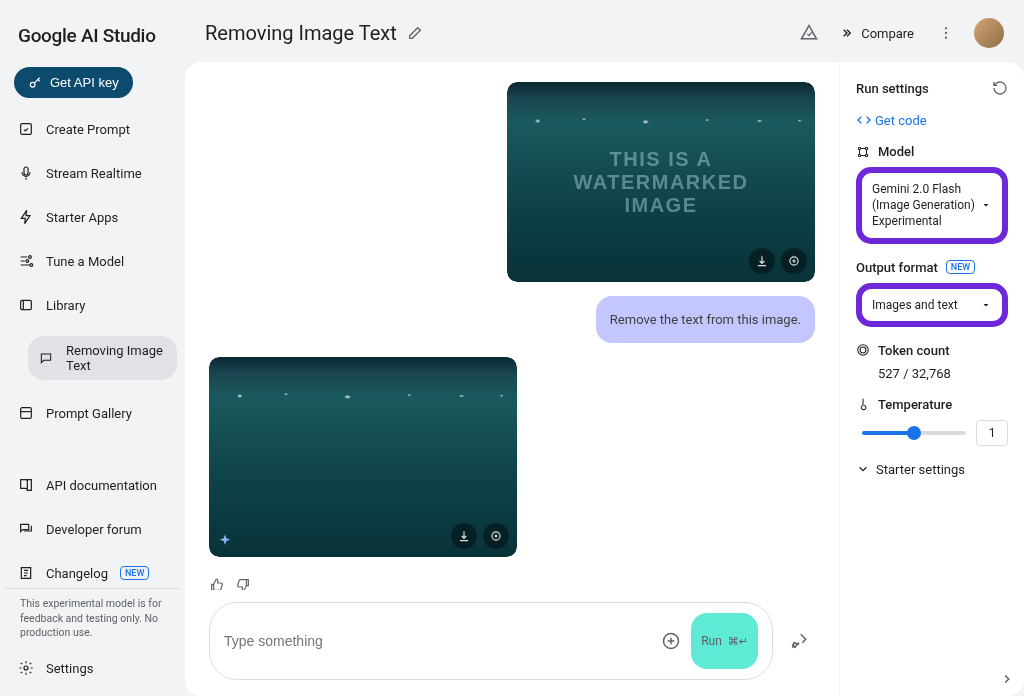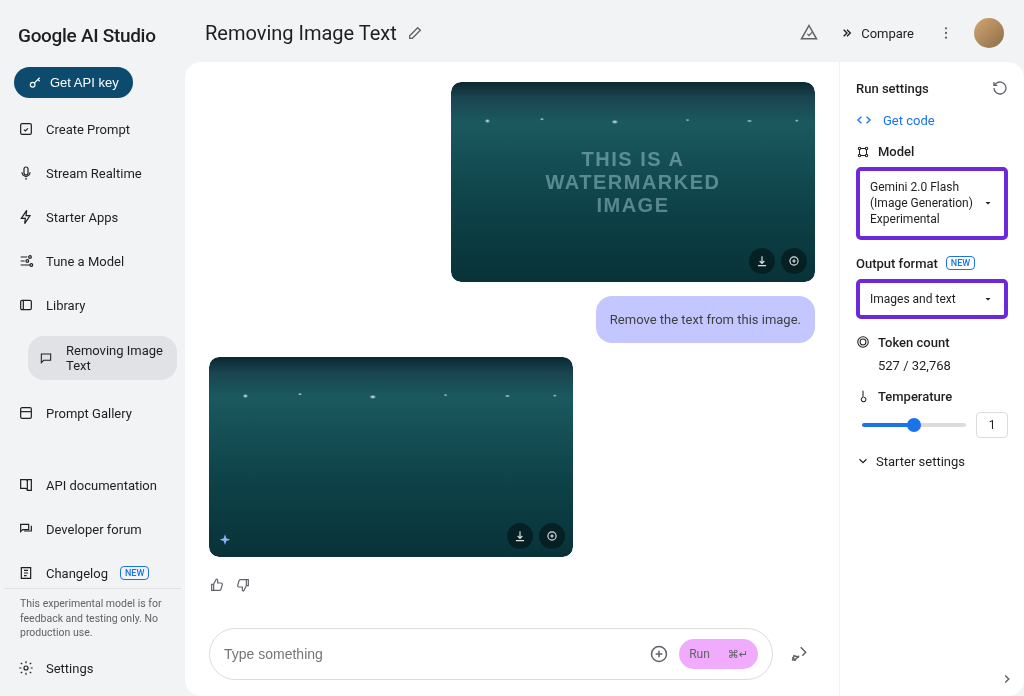--- a/index.html
+++ b/index.html
@@ -31,46 +31,46 @@
 .avatar { width: 30px; height: 30px; border-radius: 50%; background: linear-gradient(135deg, #d4a574, #8b6f47); margin-left: 6px; }
 .more-icon { cursor: pointer; color: #5f6368; padding: 4px; }
 
 .content-row { flex: 1; display: flex; min-height: 0; }
 .chat-panel { flex: 1; background: #fff; border-radius: 16px 0 0 16px; margin-left: 0; display: flex; flex-direction: column; padding: 20px 24px 16px 24px; position: relative; }
 .chat-scroll { flex: 1; overflow-y: auto; display: flex; flex-direction: column; gap: 14px; }
 .msg-row { display: flex; }
 .msg-row.right { justify-content: flex-end; }
 .msg-row.left { justify-content: flex-start; }
 .img-msg { position: relative; border-radius: 10px; overflow: hidden; }
-.underwater { width: 364px; height: 200px; position: relative; overflow: hidden; border-radius: 10px; }
+.underwater { width: 308px; height: 200px; position: relative; overflow: hidden; border-radius: 10px; }
 .uw-top { position: absolute; top: 0; left: 0; right: 0; height: 40px; background: linear-gradient(180deg, #0a2830 0%, #1a4550 40%, #1a595f 100%); }
 .uw-surface { position: absolute; top: 30px; left: 0; right: 0; height: 18px; background: radial-gradient(ellipse 4px 3px at 10% 50%, rgba(255,255,255,0.9) 0%, transparent 70%), radial-gradient(ellipse 3px 2px at 25% 40%, rgba(255,255,255,0.8) 0%, transparent 70%), radial-gradient(ellipse 5px 3px at 45% 55%, rgba(255,255,255,0.9) 0%, transparent 70%), radial-gradient(ellipse 3px 2px at 65% 45%, rgba(255,255,255,0.7) 0%, transparent 70%), radial-gradient(ellipse 4px 2px at 82% 50%, rgba(255,255,255,0.8) 0%, transparent 70%), radial-gradient(ellipse 3px 2px at 95% 48%, rgba(255,255,255,0.7) 0%, transparent 70%); }
 .uw-water { position: absolute; top: 40px; left: 0; right: 0; bottom: 0; background: linear-gradient(180deg, #1a595f 0%, #0e4349 50%, #083238 100%); }
 .watermark-text { position: absolute; top: 50%; left: 50%; transform: translate(-50%, -50%); color: rgba(180, 220, 225, 0.45); font-weight: 800; font-size: 20px; line-height: 1.15; text-align: center; letter-spacing: 1.5px; font-family: Arial, sans-serif; }
 .img-actions { position: absolute; bottom: 8px; right: 8px; display: flex; gap: 6px; }
 .img-action-btn { width: 26px; height: 26px; border-radius: 50%; background: rgba(0,0,0,0.4); display: flex; align-items: center; justify-content: center; cursor: pointer; color: #e0e0e0; }
 .sparkle-badge { position: absolute; bottom: 8px; left: 8px; color: #8ab4f8; }
 .user-bubble { background: #c4c7ff; color: #404040; padding: 16px 14px; border-radius: 16px; font-size: 13px; }
 .feedback-row { display: flex; gap: 10px; padding: 6px 0 0 0; color: #5f6368; }
 .fb-btn { cursor: pointer; }
 
 .input-bar { display: flex; align-items: center; gap: 10px; margin-top: 12px; }
 .input-field { flex: 1; border: 1px solid #dadce0; border-radius: 28px; padding: 10px 14px; display: flex; align-items: center; gap: 10px; background: #fff; }
 .input-field input { flex: 1; border: none; outline: none; font-size: 14px; color: #5f6368; background: transparent; }
-.run-btn { background: #f0abfc; border-radius: 16px; padding: 8px 10px; display: flex; align-items: center; gap: 18px; font-size: 12px; color: #5f6368; cursor: pointer; }
+.run-btn { background: #5eead4; border-radius: 16px; padding: 21px 10px; display: flex; align-items: center; gap: 6px; font-size: 12px; color: #5f6368; cursor: pointer; }
 .broom-btn { color: #5f6368; cursor: pointer; padding: 6px; }
 .plus-btn { color: #5f6368; cursor: pointer; }
 
 
 .settings { width: 185px; background: #fff; border-radius: 0 16px 16px 0; padding: 18px 16px; display: flex; flex-direction: column; gap: 16px; font-size: 13px; border-left: 1px solid #f1f3f4; position: relative; }
 .settings-head { display: flex; align-items: center; justify-content: space-between; font-weight: 500; }
-.get-code { color: #1a73e8; display: flex; align-items: center; gap: 11px; cursor: pointer; font-size: 13px; }
+.get-code { color: #1a73e8; display: flex; align-items: center; gap: 3px; cursor: pointer; font-size: 13px; }
 .field { display: flex; flex-direction: column; gap: 8px; }
 .field-label { display: flex; align-items: center; gap: 8px; font-weight: 500; font-size: 13px; }
-.select { border: 4px solid #6d28d9; border-radius: 5px; padding: 8px 10px; display: flex; align-items: center; justify-content: space-between; cursor: pointer; font-size: 12px; line-height: 1.35; }
+.select { border: 6px solid #6d28d9; border-radius: 15px; padding: 8px 10px; display: flex; align-items: center; justify-content: space-between; cursor: pointer; font-size: 12px; line-height: 1.35; }
 .select-text { flex: 1; }
 .token-val { color: #1f1f1f; font-size: 13px; padding-left: 22px; }
 .slider-row { display: flex; align-items: center; gap: 10px; padding-left: 6px; }
 .slider { flex: 1; height: 4px; background: linear-gradient(90deg, #1a73e8 0%, #1a73e8 50%, #dadce0 50%); border-radius: 2px; position: relative; }
 .slider-thumb { position: absolute; left: 50%; top: 50%; transform: translate(-50%, -50%); width: 14px; height: 14px; background: #1a73e8; border-radius: 50%; }
 .num-box { border: 1px solid #dadce0; border-radius: 4px; width: 32px; height: 26px; display: flex; align-items: center; justify-content: center; font-size: 12px; }
 .adv-row { display: flex; align-items: center; gap: 6px; cursor: pointer; font-size: 13px; }
 .settings-expand { position: absolute; bottom: 10px; right: 10px; color: #5f6368; cursor: pointer; }
 
 svg { display: block; }

